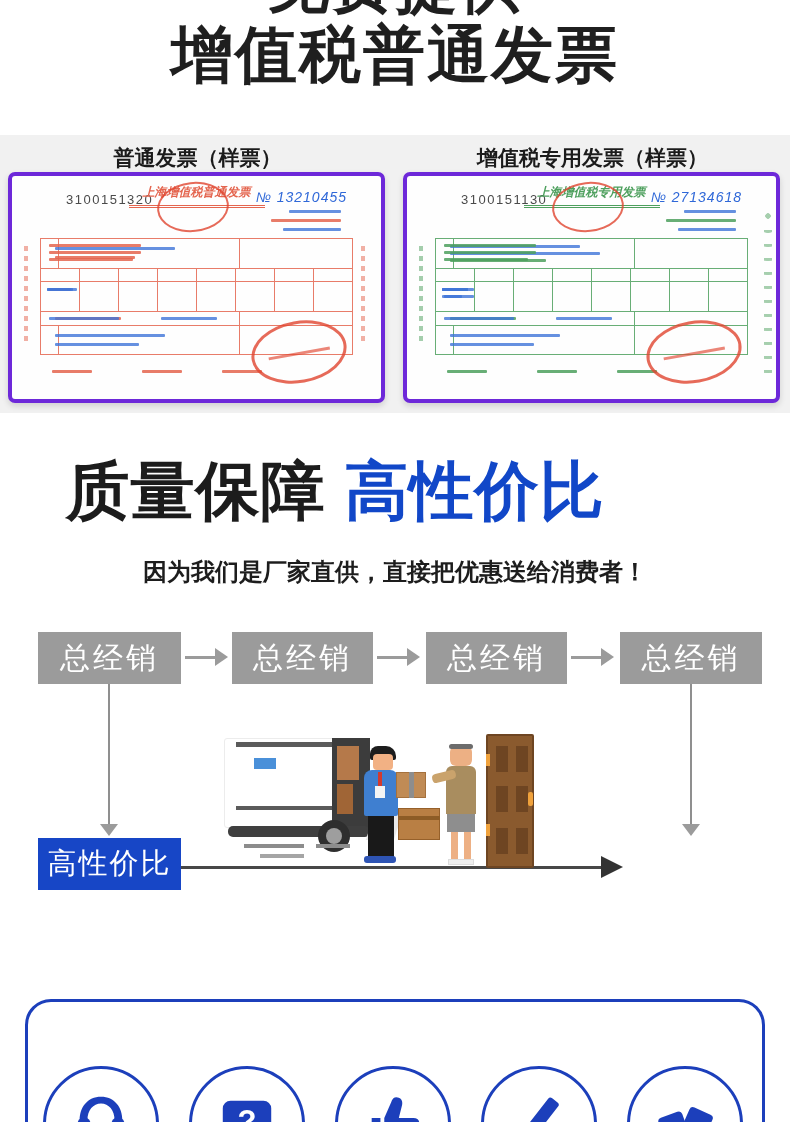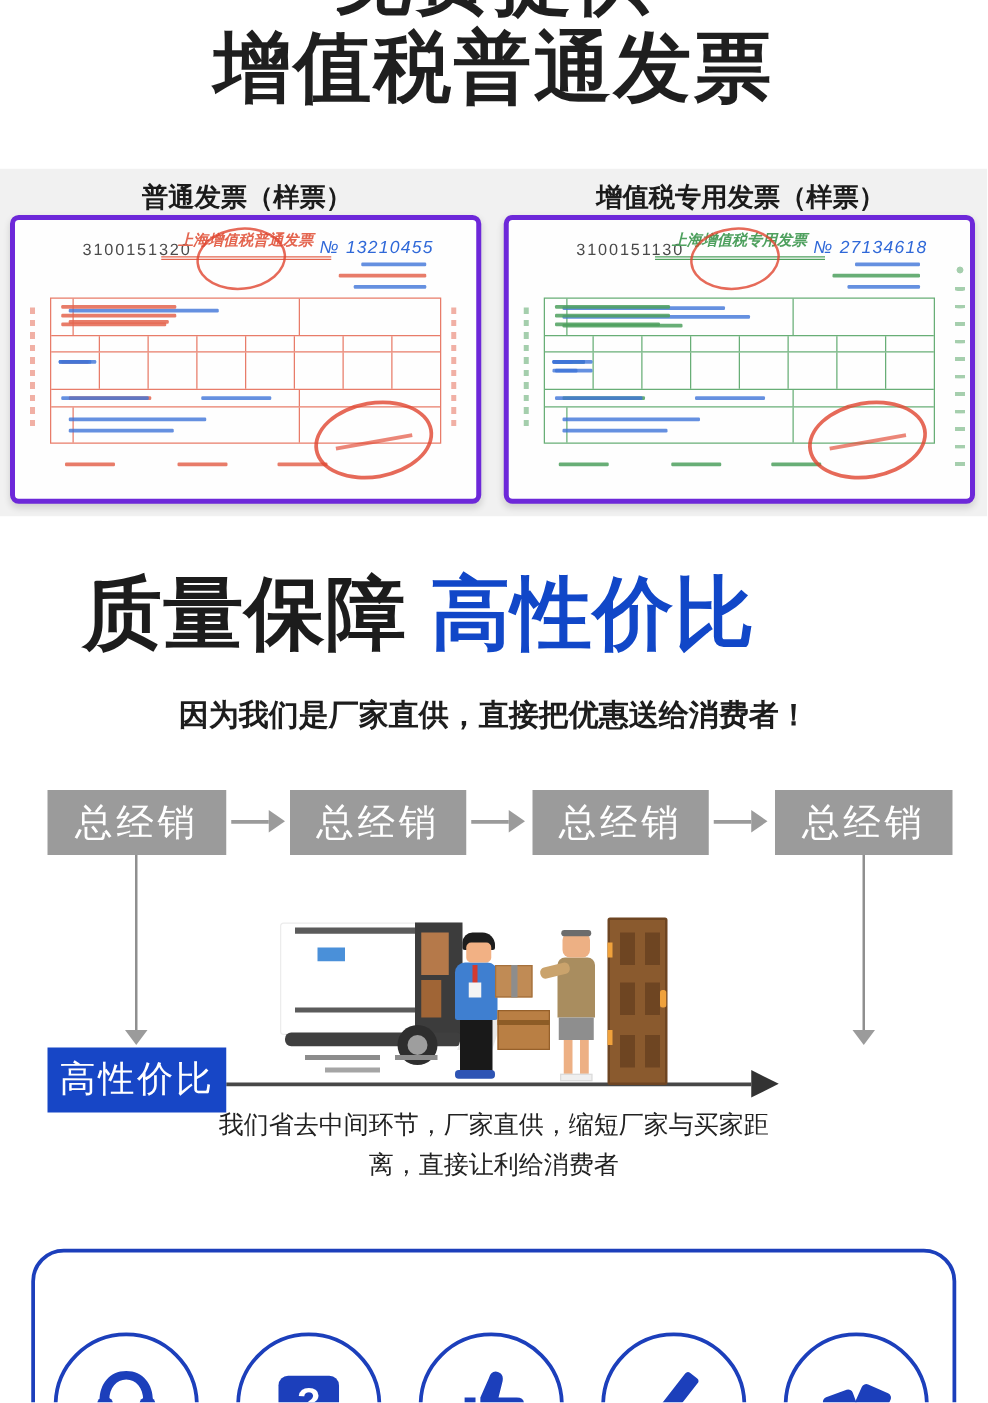--- a/index.html
+++ b/index.html
@@ -363,21 +363,20 @@
     <div class="dp dp4"></div>
       <div class="dp dp5"></div>
       <div class="dp dp6"></div>
     <div class="d-handle"></div>
       <div class="d-hinge1"></div>
       <div class="d-hinge2"></div>
   </div>
 
   <div class="bbox" style="left:38px;width:143px">高性价比</div>
 
-  <div class="caption">我们省去中间环节，厂家直供，缩短厂家与买家距离，直接让利给消费者</div>
 
   <div class="frame"></div>
 
   <div class="svc-circle" style="left:43px">
     <svg viewBox="0 0 64 64">
       <path d="M32 8 C18 8 10 19 10 32 l8 0 C18 22 24 15 32 15 C40 15 46 22 46 32 l8 0 C54 19 46 8 32 8 Z"></path>
       <rect x="8" y="30" width="13" height="22" rx="5"></rect>
       <rect x="43" y="30" width="13" height="22" rx="5"></rect>
       <path d="M46 50 q-4 8 -14 8 l0 -6 q7 0 9 -4 Z"></path>
     </svg>

